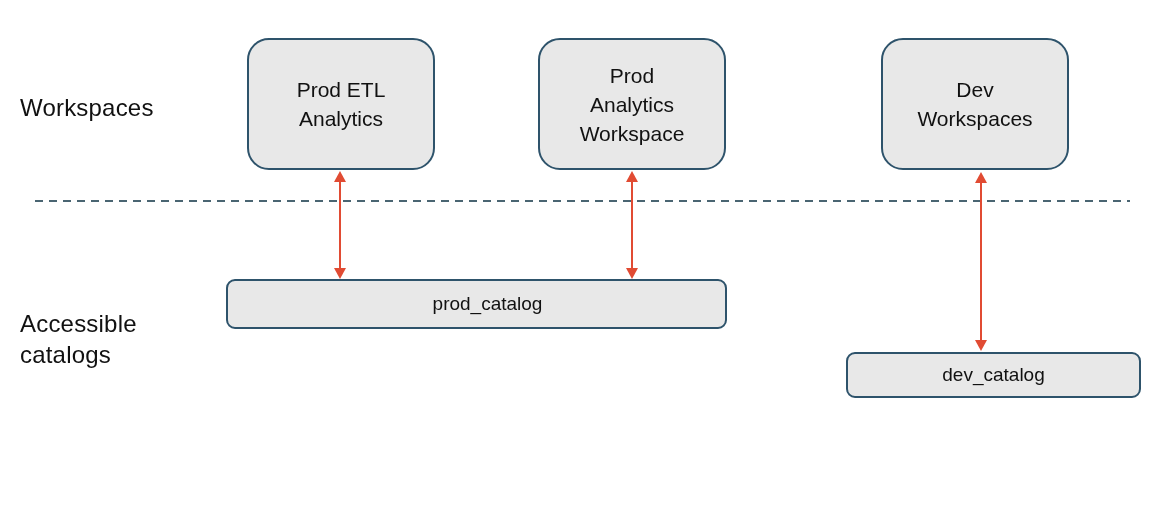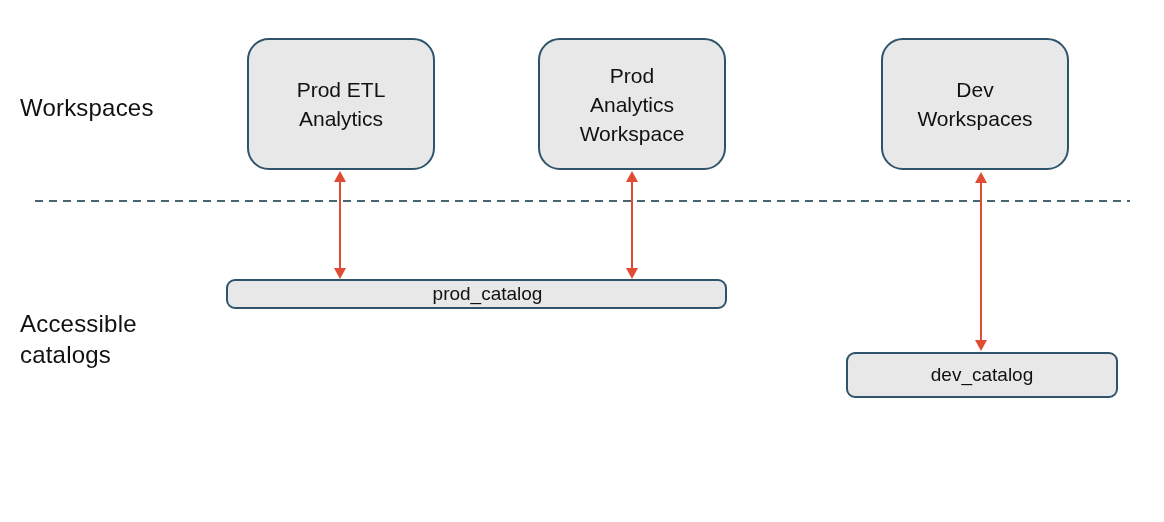--- a/index.html
+++ b/index.html
@@ -65,22 +65,22 @@
     position:absolute;
     background:var(--box-fill);
     border:2px solid var(--box-border);
     border-radius:9px;
     display:flex;
     align-items:center;
     justify-content:center;
     text-align:center;
   }
   .catalog-box .box-label{font-size:19px;}
-  .catalog-box.prod{left:226px;top:279px;width:501px;height:30px;padding-left:22px;}
-  .catalog-box.dev{left:846px;top:352px;width:272px;height:46px;}
+  .catalog-box.prod{left:226px;top:279px;width:501px;height:50px;padding-left:22px;}
+  .catalog-box.dev{left:846px;top:352px;width:295px;height:46px;}
   .varrow{
     position:absolute;
     width:2px;
     background:var(--arrow);
   }
   .varrow::before{
     content:'';
     position:absolute;
     left:-5px;
     top:-10px;

